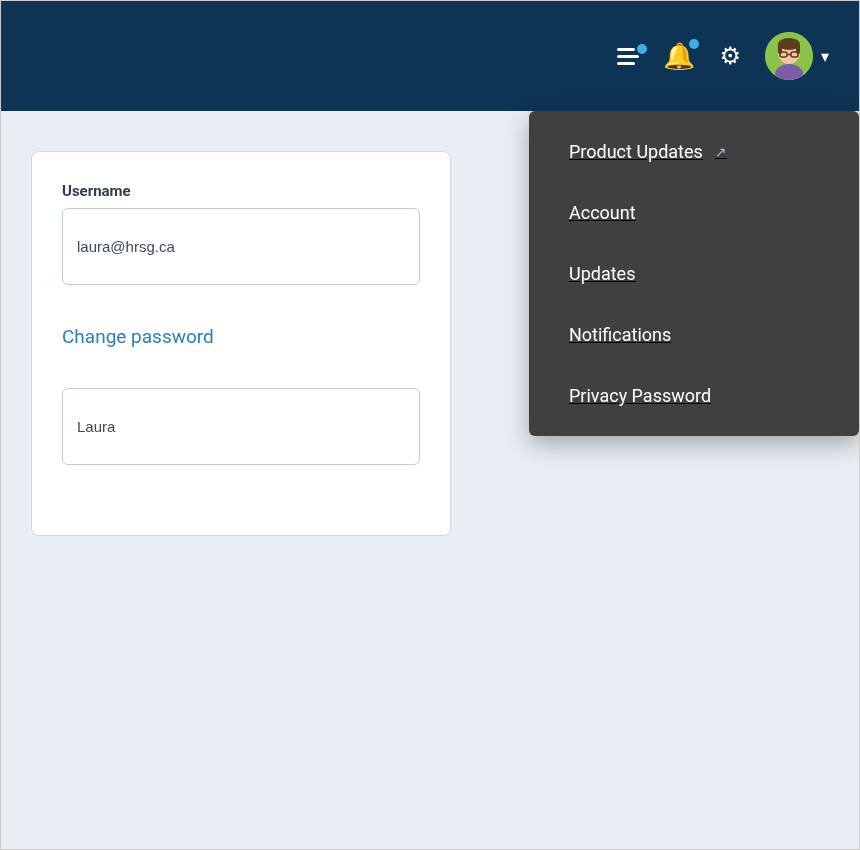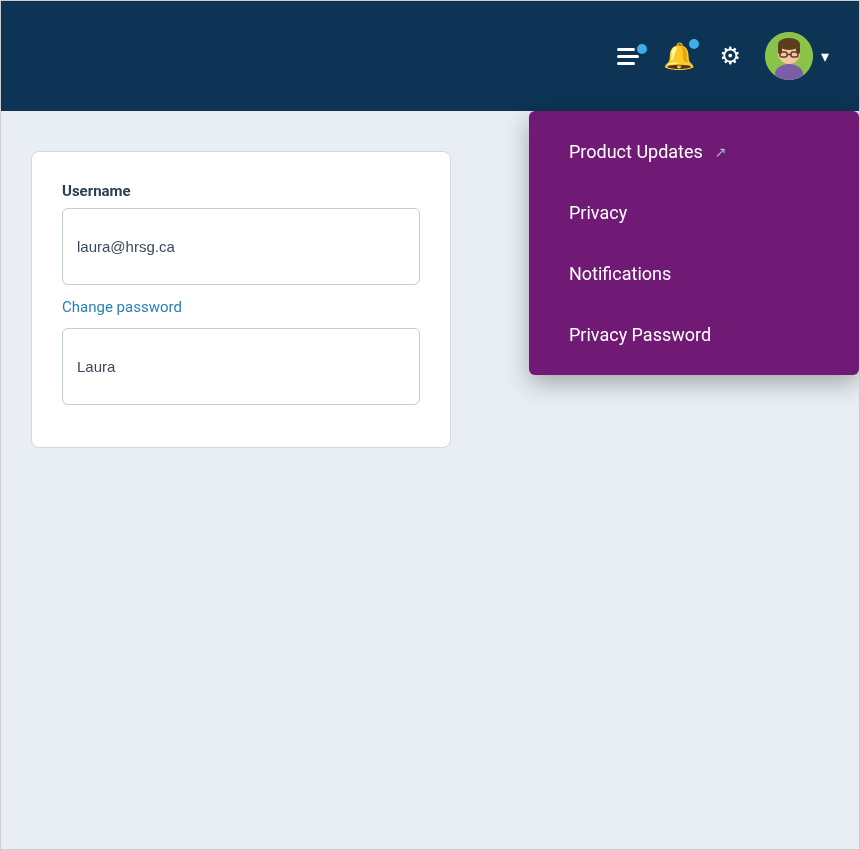--- a/index.html
+++ b/index.html
@@ -123,21 +123,21 @@
 
     .form-card {
       background: white;
       border-radius: 8px;
       border: 1px solid #d0d8e0;
       padding: 30px;
       max-width: 420px;
     }
 
     .form-group {
-      margin-bottom: 12px;
+      margin-bottom: 40px;
     }
 
     .form-label {
       font-weight: 700;
       font-size: 15px;
       color: #2c3e50;
       margin-bottom: 8px;
       display: block;
     }
 
@@ -147,36 +147,37 @@
       border: 1.5px solid #c0ccd8;
       border-radius: 6px;
       font-size: 15px;
       color: #3a4a5a;
       outline: none;
       background: white;
     }
 
     .change-password-link {
       color: #2980b9;
-      font-size: 15px;
+      font-size: 19px;
       text-decoration: none;
       cursor: pointer;
     }
 
     
     .dropdown-menu {
       position: absolute;
       top: 0;
       right: 0;
       width: 330px;
-      background: #701a75;
+      background: #404040;
       border-radius: 6px;
       padding: 10px 0;
       z-index: 100;
       box-shadow: 0 8px 24px rgba(0,0,0,0.3);
+      text-decoration: underline;
     }
 
     .dropdown-item {
       padding: 20px 40px;
       font-size: 18px;
       color: white;
       cursor: pointer;
       display: flex;
       align-items: center;
       gap: 8px;
@@ -252,18 +253,19 @@
       <div class="form-group">
         <input class="form-input" type="text" value="Laura" style="">
       </div>
 
     </div>
   </div>
 
   <div class="dropdown-menu">
 
   <div class="dropdown-item">Product Updates<span class="external-icon">↗</span></div>
-      <div class="dropdown-item">Privacy</div>
+      <div class="dropdown-item">Account</div>
+      <div class="dropdown-item">Updates</div>
       <div class="dropdown-item">Notifications</div>
       <div class="dropdown-item">Privacy Password</div>
     </div>
 
 </div>
 
 </body></html>

